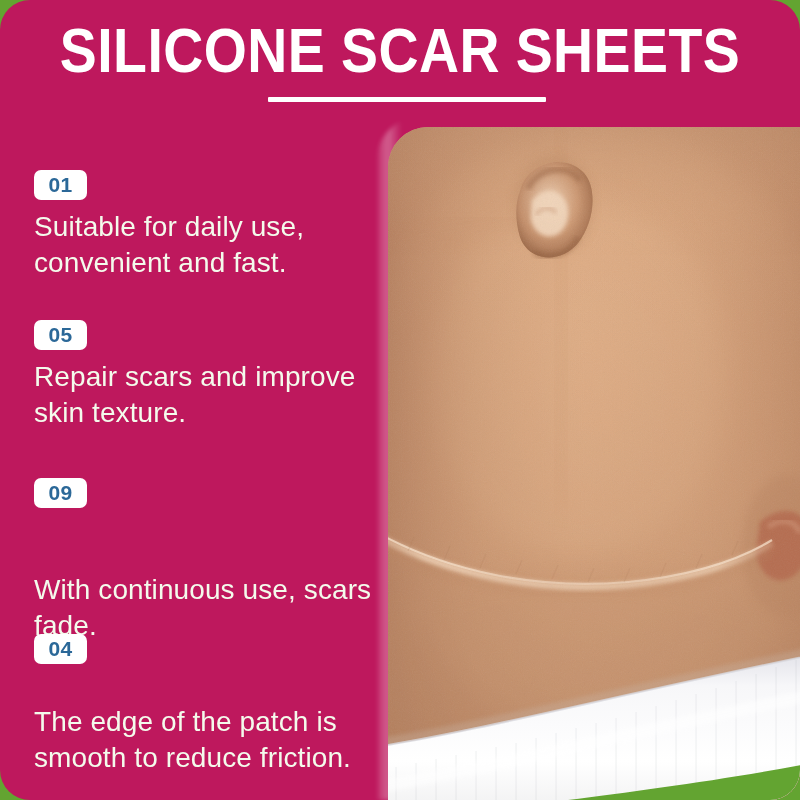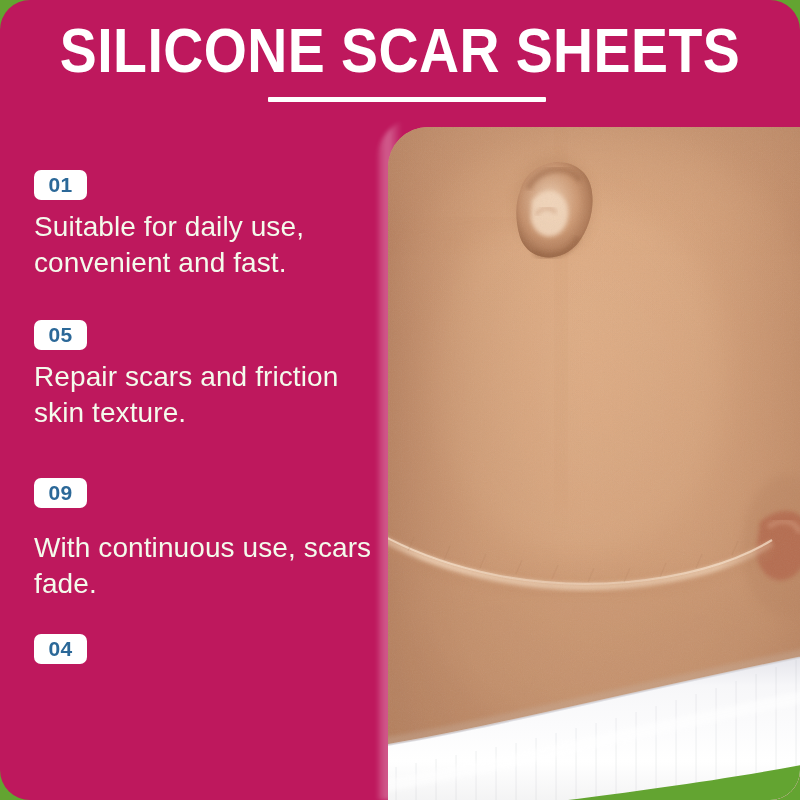--- a/index.html
+++ b/index.html
@@ -108,21 +108,21 @@
   }
   .feature-text {
     margin-top:9px;
     color:#f4fbec;
     font-size:28px;
     line-height:1.30;
     font-weight:400;
     white-space:pre-line;
     letter-spacing:0.1px;
   }
-  .feature-3 .feature-text { margin-top:22px; }
+  .feature-3 .feature-text { margin-top:64px; }
   .feature-4 .feature-text { margin-top:40px; }
 </style>
 </head>
 <body>
 
 <div class="poster">
 
   <div class="photo-wrap">
     <div class="photo-glow"></div>
     <div class="photo">
@@ -309,29 +309,31 @@
   <div class="features">
 
     <div class="feature feature-1">
       <div class="badge">01</div>
       <div class="feature-text">Suitable for daily use,
 convenient and fast.</div>
     </div>
 
     <div class="feature feature-2">
       <div class="badge">05</div>
-      <div class="feature-text">Repair scars and friction
+      <div class="feature-text">Repair scars and improve
 skin texture.</div>
     </div>
 
     <div class="feature feature-3">
       <div class="badge">09</div>
       <div class="feature-text">With continuous use, scars
 fade.</div>
     </div>
 
     <div class="feature feature-4">
       <div class="badge">04</div>
+      <div class="feature-text">The edge of the patch is
+smooth to reduce friction.</div>
     </div>
 
   </div>
 
 </div>
 
 </body></html>

